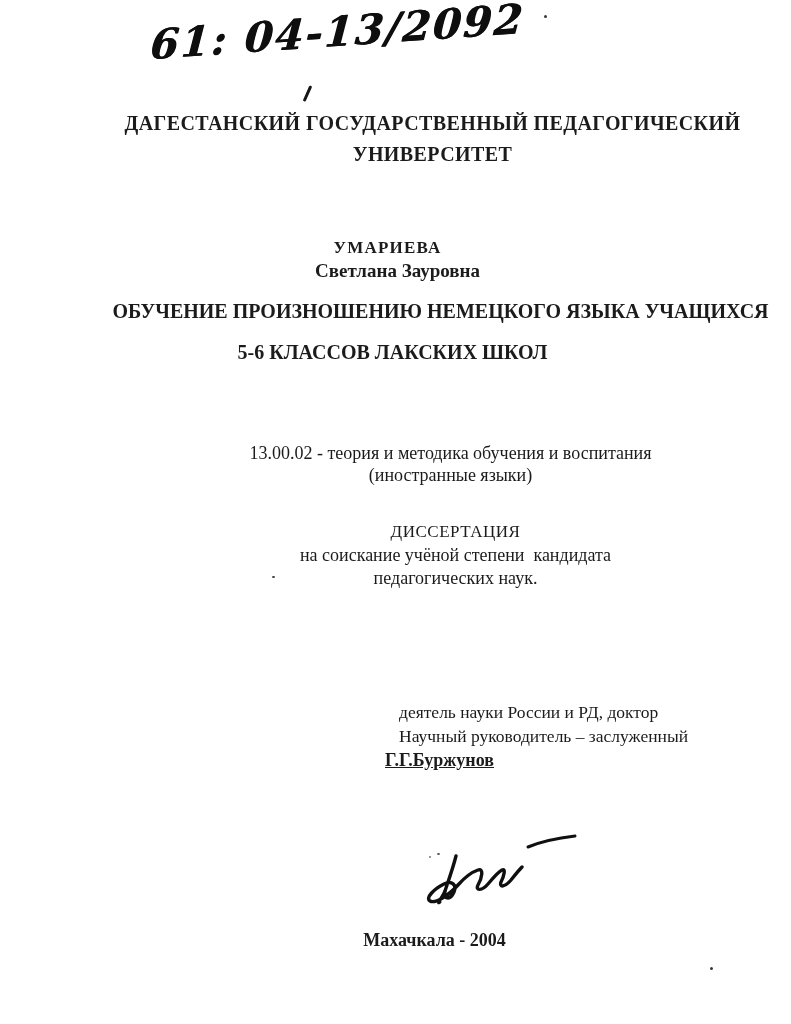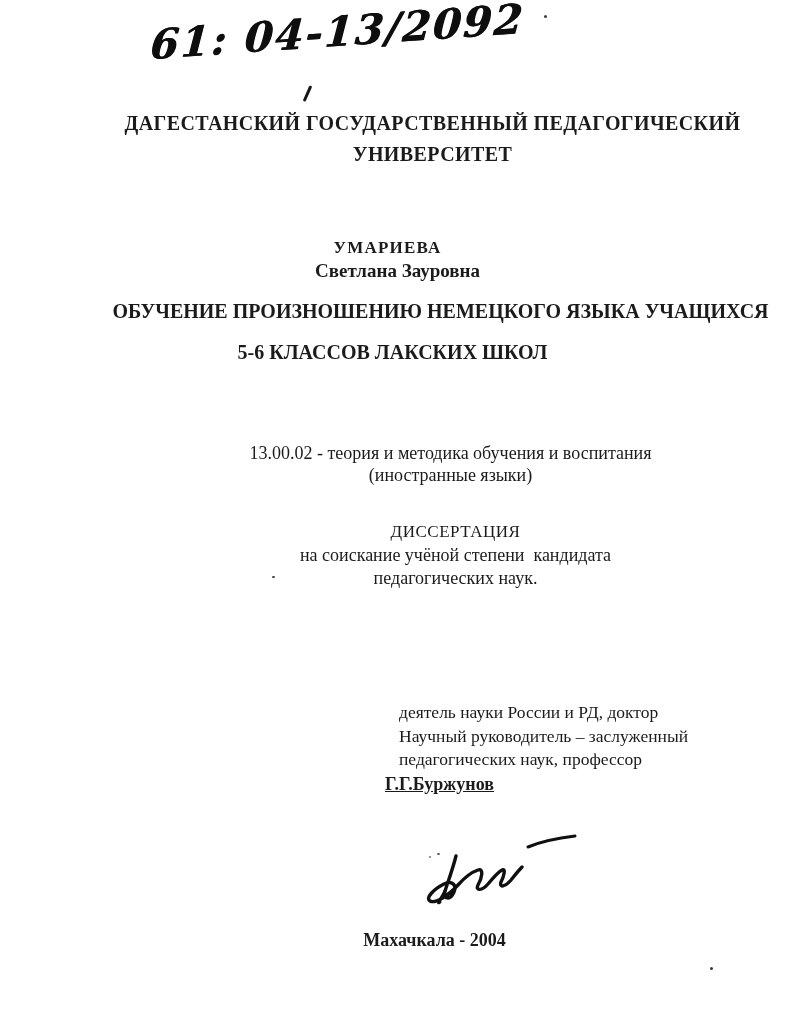--- a/index.html
+++ b/index.html
@@ -95,21 +95,20 @@
   <div class="line spec-l1">13.00.02 - теория и методика обучения и воспитания</div>
   <div class="line spec-l2">(иностранные языки)</div>
 
   <div class="line diss-l1">ДИССЕРТАЦИЯ</div>
   <div class="line diss-l2">на соискание учёной степени  кандидата</div>
   <div class="line diss-l3">педагогических наук.</div>
 
   <div class="supervisor">
     <span class="sup-line">деятель науки России и РД, доктор</span>
     <span class="sup-line">Научный руководитель – заслуженный</span>
-    <span class="sup-line">педагогических наук, профессор</span>
     <span class="sup-name">Г.Г.Буржунов</span>
   </div>
 
   <svg class="signature" viewBox="0 0 190 80" xmlns="http://www.w3.org/2000/svg">
     <g fill="none" stroke="#101010" stroke-linecap="round" stroke-linejoin="round">
       <path stroke-width="3" d="M128,19 C140,14 158,10 175,8"></path>
       <path stroke-width="3.4" d="M56,28 C53,40 48,54 45,63 C43,71 50,73 54,64 C57,57 52,52 44,56
                C34,61 25,70 30,73 C35,76 48,68 58,57 C66,48 72,44 78,42
                C84,40 82,50 78,57 C75,63 82,63 88,56 C93,50 98,44 102,42
                C106,40 104,48 101,54 C99,60 105,59 111,52 C115,47 119,42 122,39"></path>

